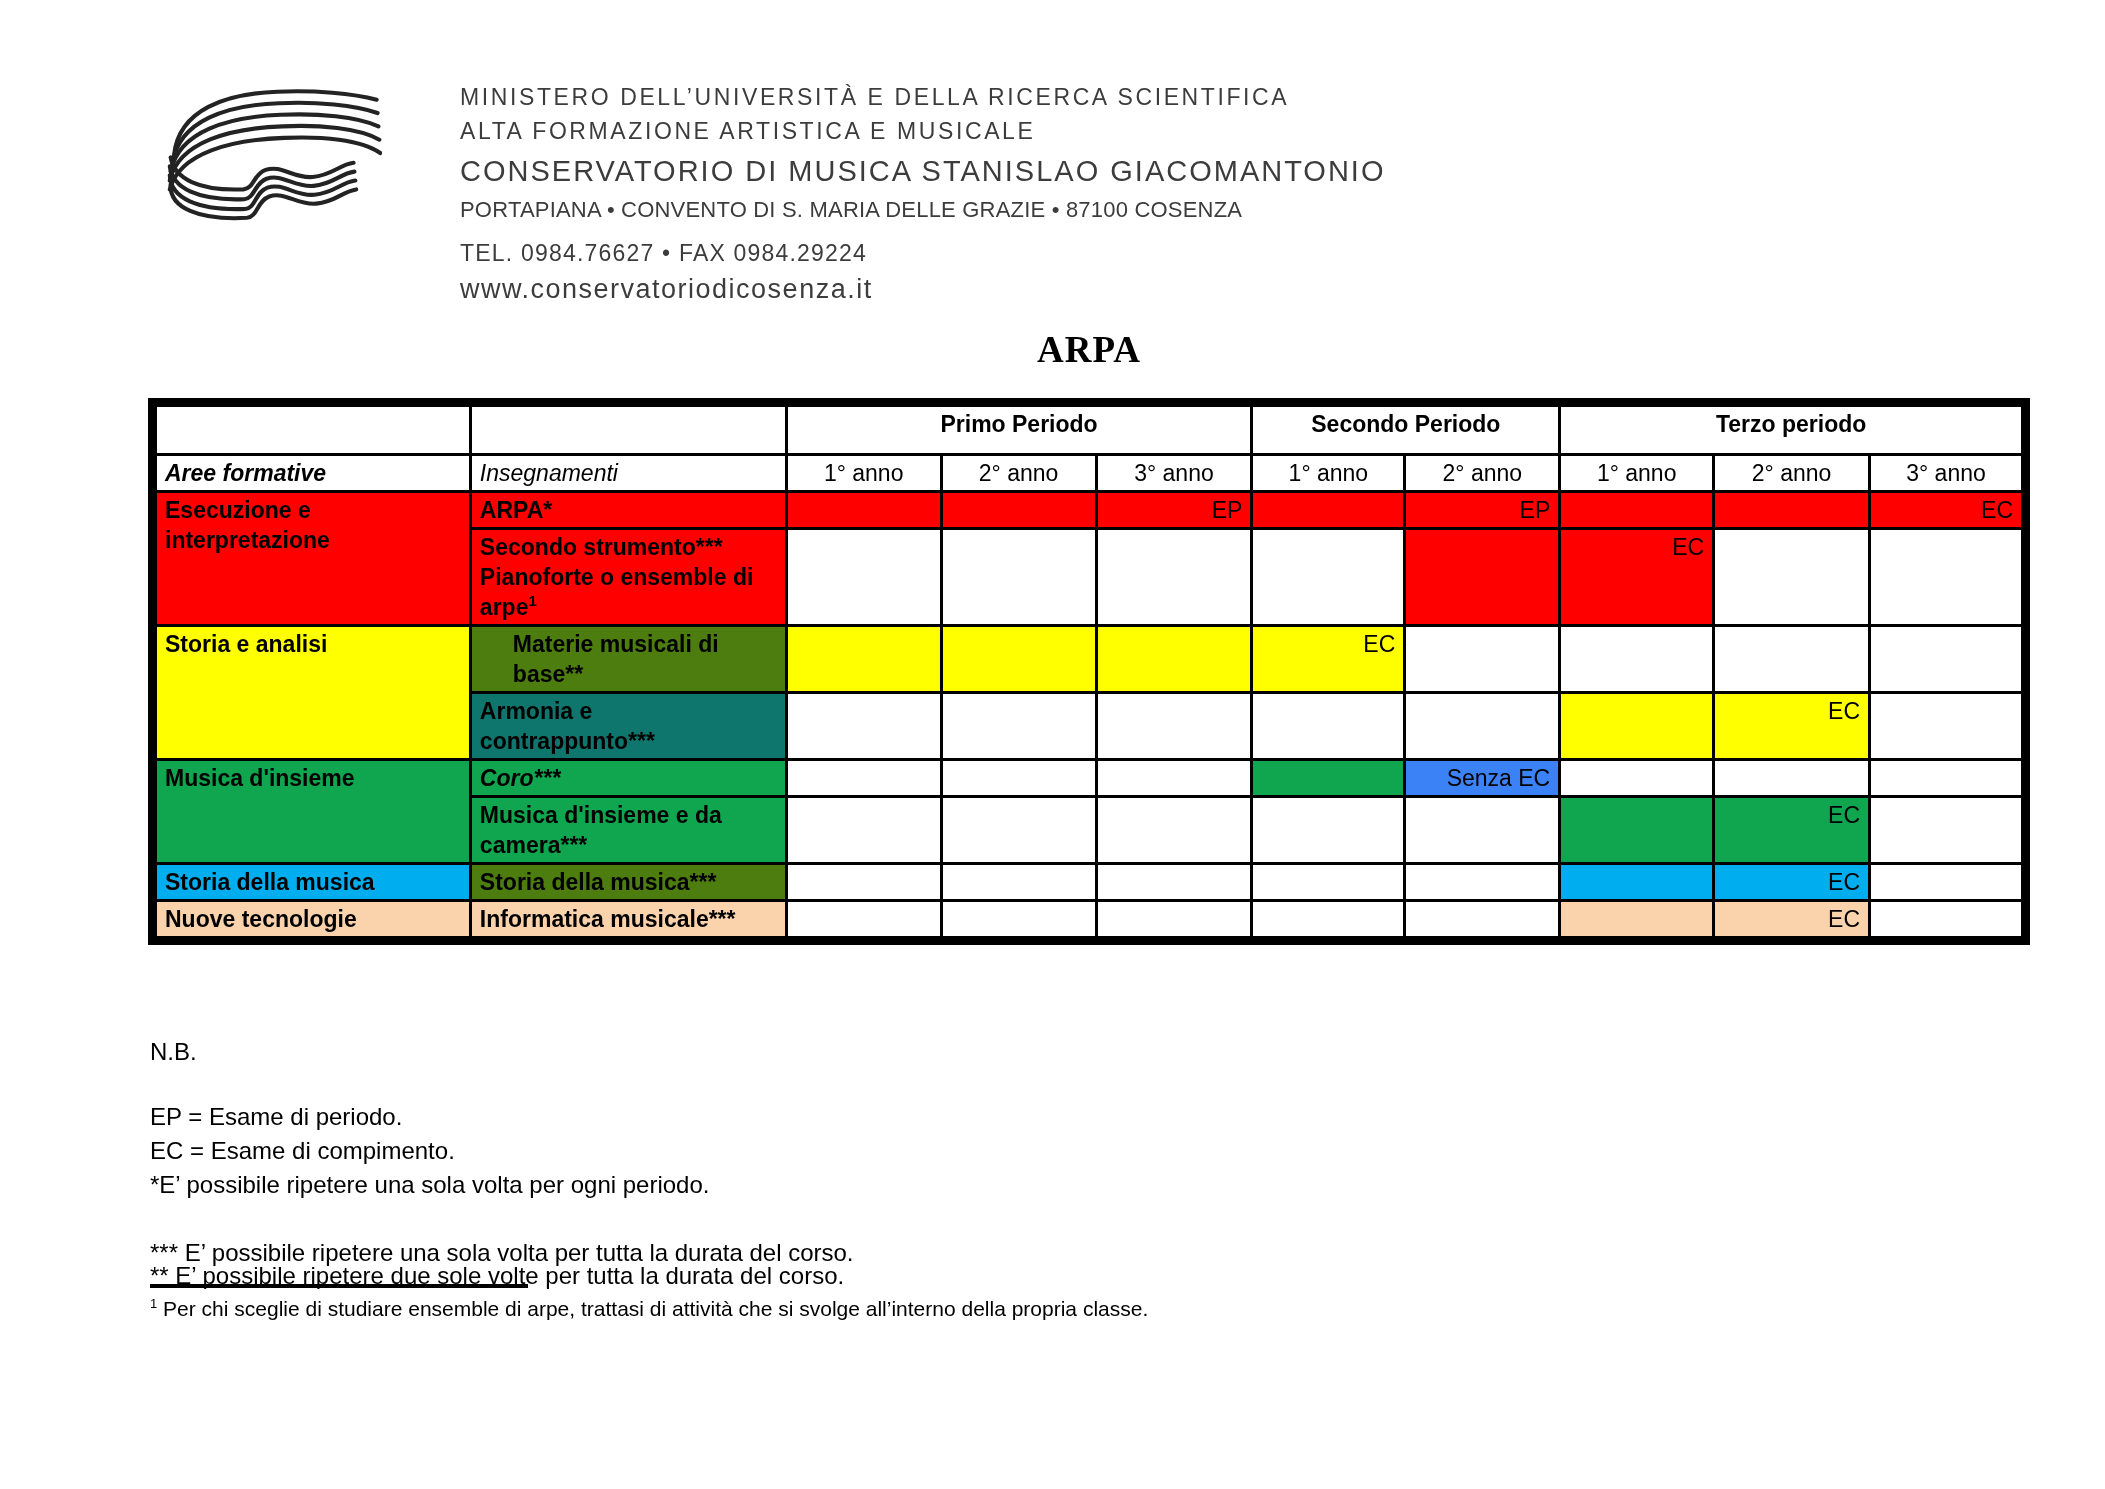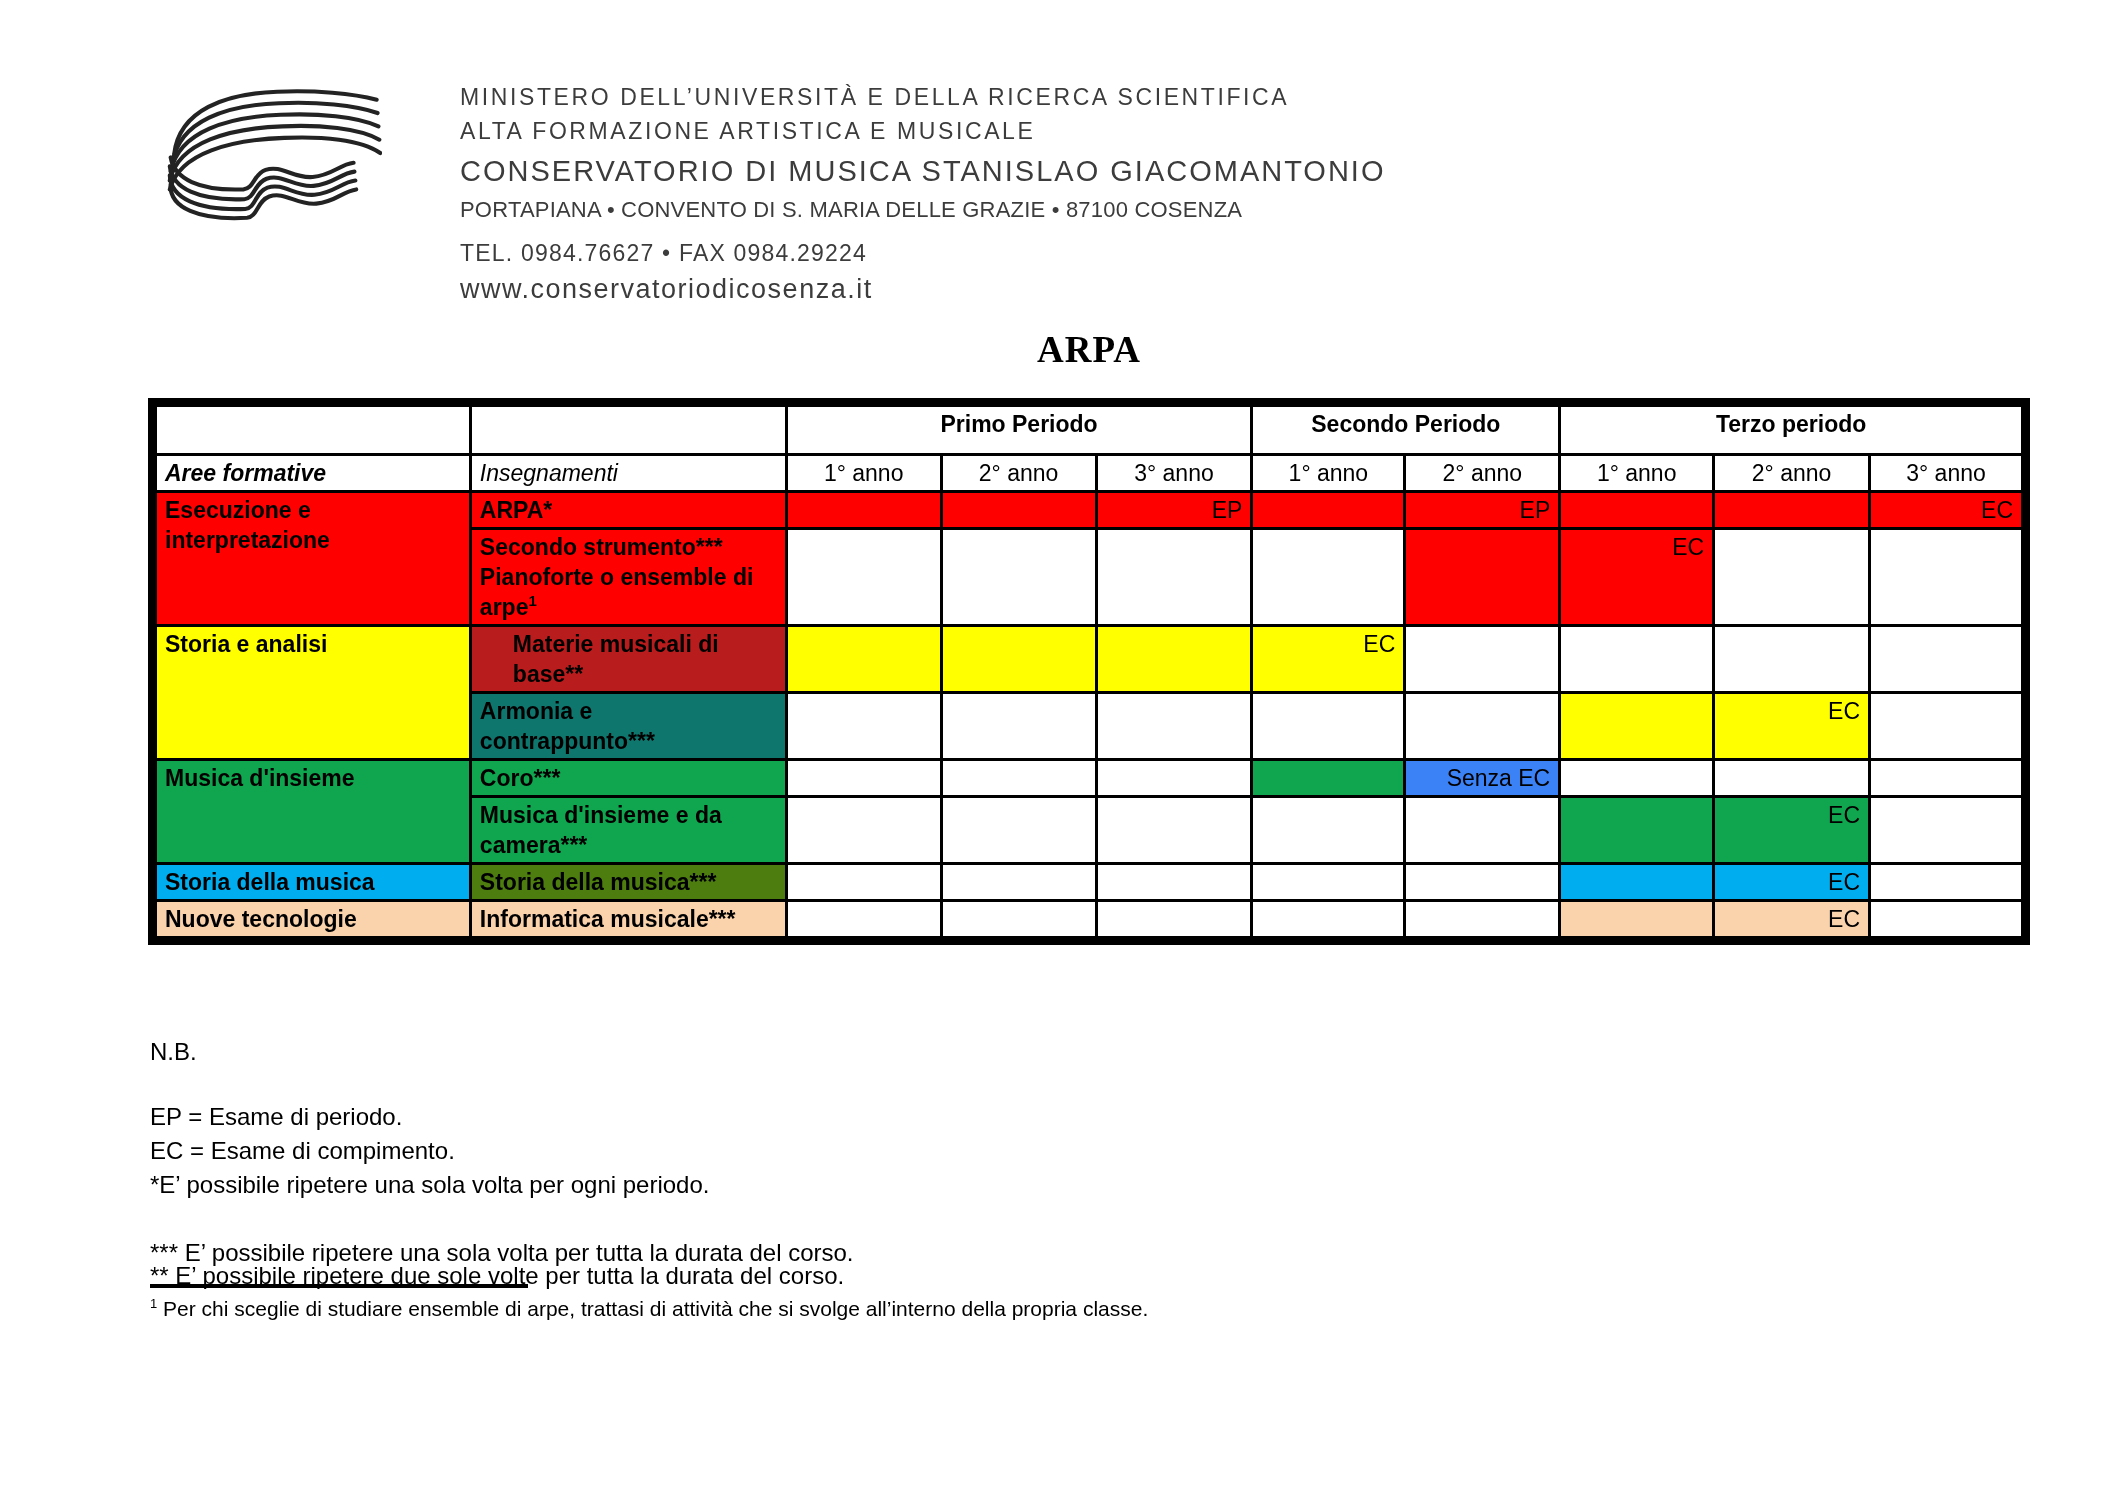--- a/index.html
+++ b/index.html
@@ -148,21 +148,21 @@
     <td class="yc thr thb" style="background: rgb(254, 0, 0);"></td>
     <td class="yc thb" style="background: rgb(254, 0, 0);">EC</td>
     <td class="yc thb"></td>
     <td class="yc thb"></td>
   </tr>
 
   <tr style="height:62px">
     <td class="lab thb" rowspan="2" style="background: rgb(255, 255, 0);">
       <span class="ln">Storia e analisi</span>
     </td>
-    <td class="lab" style="background: #b91c1c; padding-left: 41px;">
+    <td class="lab" style="background: #4d7c0f; padding-left: 41px;">
       <span class="ln">Materie musicali di</span>
       <span class="ln">base**</span>
     </td>
     <td class="yc" style="background: rgb(255, 255, 0);"></td>
     <td class="yc" style="background: rgb(255, 255, 0);"></td>
     <td class="yc thr" style="background: rgb(255, 255, 0);"></td>
     <td class="yc" style="background: rgb(255, 255, 0);">EC</td>
     <td class="yc thr"></td>
     <td class="yc"></td>
     <td class="yc"></td>
@@ -181,21 +181,21 @@
     <td class="yc thr thb"></td>
     <td class="yc thb" style="background: rgb(255, 255, 0);"></td>
     <td class="yc thb" style="background: rgb(255, 255, 0);">EC</td>
     <td class="yc thb"></td>
   </tr>
 
   <tr style="height:34px">
     <td class="lab thb" rowspan="2" style="background: rgb(15, 166, 79);">
       <span class="ln">Musica d'insieme</span>
     </td>
-    <td class="lab" style="background: rgb(15, 166, 79);">
+    <td class="lab" style="background: rgb(15, 166, 79); font-style: italic;">
       <span class="ln">Coro***</span>
     </td>
     <td class="yc"></td>
     <td class="yc"></td>
     <td class="yc thr"></td>
     <td class="yc" style="background: rgb(15, 166, 79);"></td>
     <td class="yc thr" style="background: #3b82f6;">Senza EC</td>
     <td class="yc"></td>
     <td class="yc"></td>
     <td class="yc"></td>

